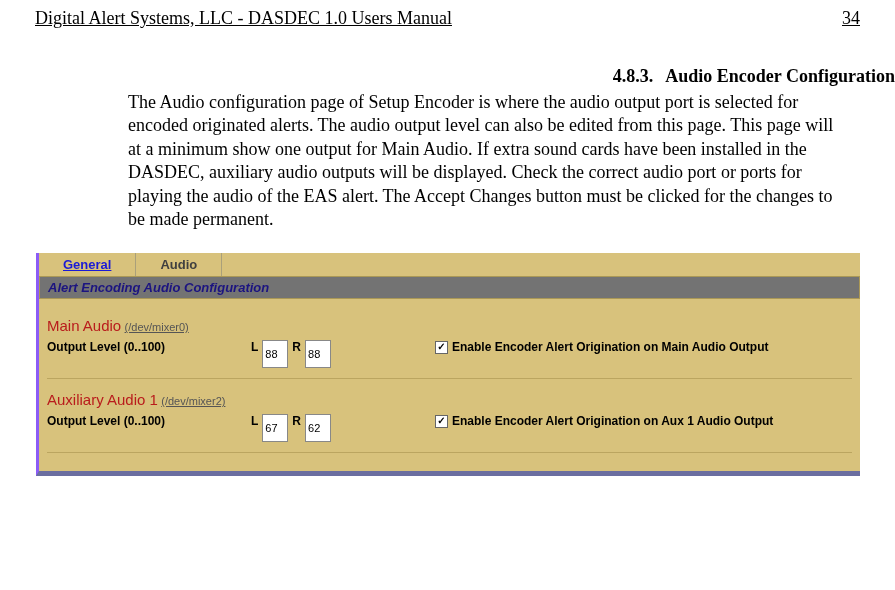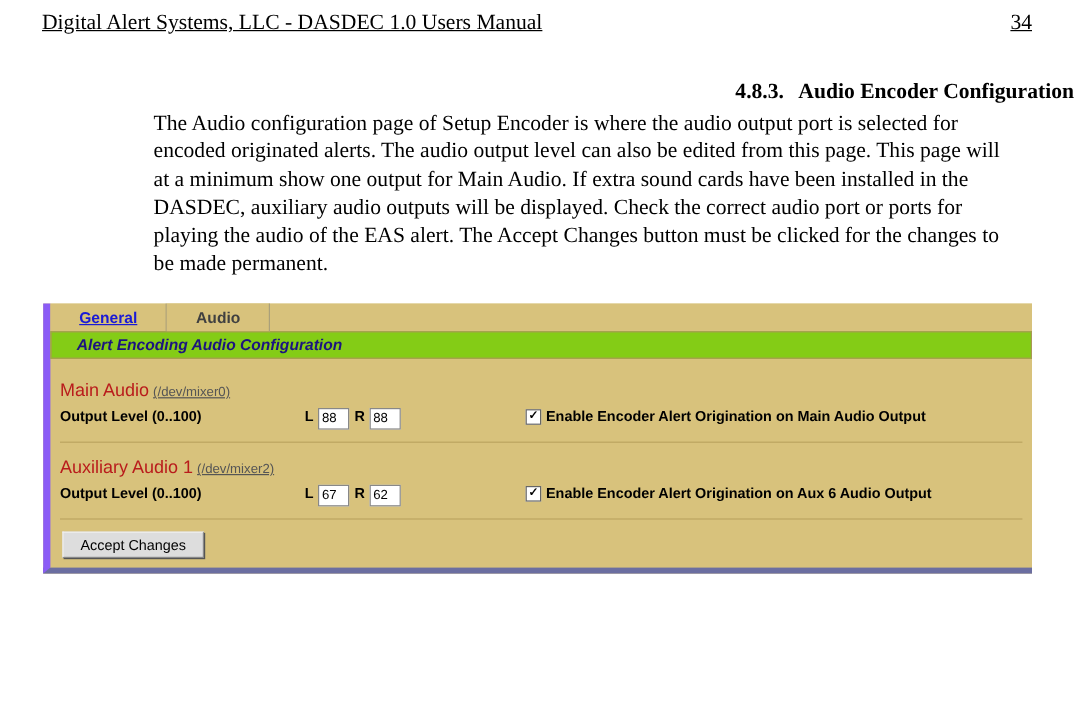--- a/index.html
+++ b/index.html
@@ -26,63 +26,63 @@
     }
     .section-heading .num { display: inline-block; margin-right: 12px; }
     .body-text {
       padding: 0 46px 0 128px;
       font-size: 18px;
       line-height: 1.3;
     }
     .screenshot-wrap {
       margin: 22px 0 0 36px;
       width: 824px;
-      border-left: 6px solid #8b5cf6;
+      border-left: 3px solid #8b5cf6;
       border-bottom: 5px solid #6b6ea0;
       background: #d8c27c;
       font-family: Arial, Helvetica, sans-serif;
       font-size: 12px;
     }
     .tabs {
       display: flex;
       background: #d8c27c;
     }
     .tab {
       padding: 4px 24px;
       border-right: 1px solid #aaa07a;
       font-size: 13px;
       font-weight: bold;
       cursor: pointer;
     }
     .tab.link { color: #1a1ad6; text-decoration: underline; }
     .tab.active { color: #404040; text-decoration: none; background: #d8c27c; }
     .panel-title {
-      background: #84cc16;
+      background: #737373;
       border: 1px solid #aa9856;
-      padding: 3px 21px;
+      padding: 3px 8px;
       color: #1c1480;
       font-weight: bold;
       font-style: italic;
       font-size: 13px;
     }
     .panel-body { padding: 6px 8px 8px 8px; }
     .audio-block { margin: 12px 0 6px 0; }
     .audio-title { color: #b91c1c; font-size: 15px; }
     .audio-dev { color: #555; font-size: 11px; text-decoration: underline; }
     .row {
       display: flex;
       align-items: flex-start;
       margin-top: 6px;
       gap: 4px;
     }
     .out-label { font-weight: bold; font-size: 12px; width: 200px; }
     .lr-label { font-size: 12px; font-weight: bold; margin-left: 0; }
     .lvl-input {
       width: 26px;
-      height: 18px;
+      height: 28px;
       font-size: 11px;
       border: 1px solid #888;
       background: #fff;
       padding: 0 2px;
       font-family: Arial, sans-serif;
     }
     .chk-wrap {
       margin-left: 100px;
       display: flex;
       align-items: center;
@@ -159,24 +159,23 @@
       <span class="audio-title">Auxiliary Audio 1</span>
       <span class="audio-dev">(/dev/mixer2)</span>
       <div class="row">
         <span class="out-label">Output Level (0..100)</span>
         <span class="lr-label">L</span>
         <input class="lvl-input" value="67" style="">
         <span class="lr-label">R</span>
         <input class="lvl-input" value="62" style="">
         <span class="chk-wrap">
           <span class="chk">✓</span>
-          <span>Enable Encoder Alert Origination on Aux 6 Audio Output</span>
+          <span>Enable Encoder Alert Origination on Aux 1 Audio Output</span>
         </span>
       </div>
     </div>
 
     <hr class="sep">
 
     <div class="btn-row">
-      <button class="btn">Accept Changes</button>
     </div>
   </div>
 </div>
 
 </body></html>

